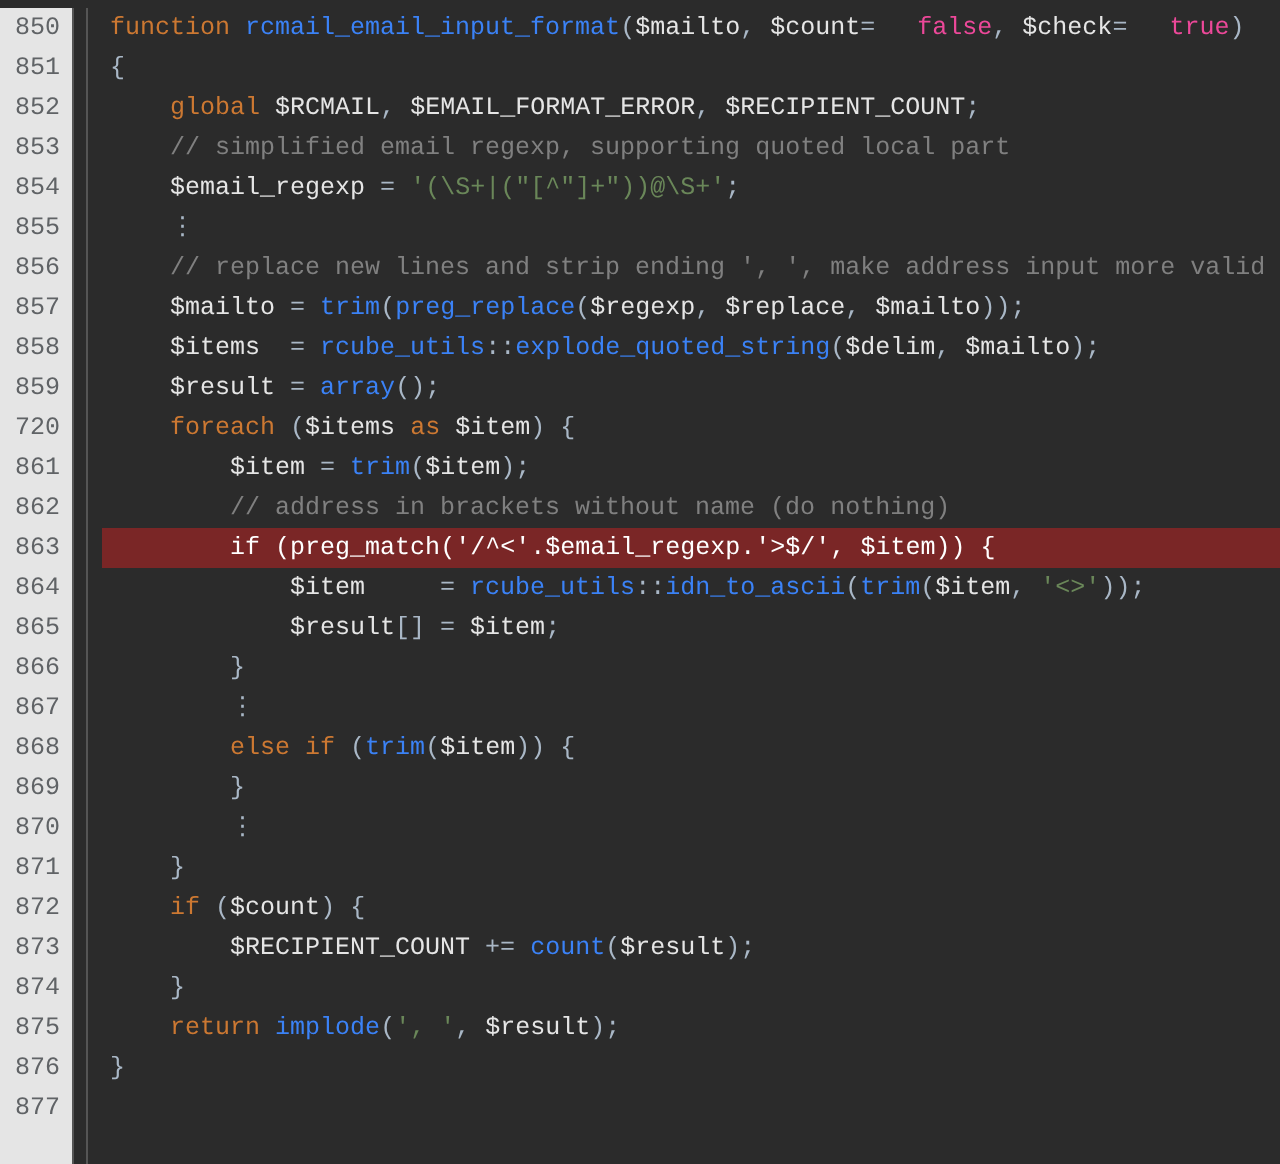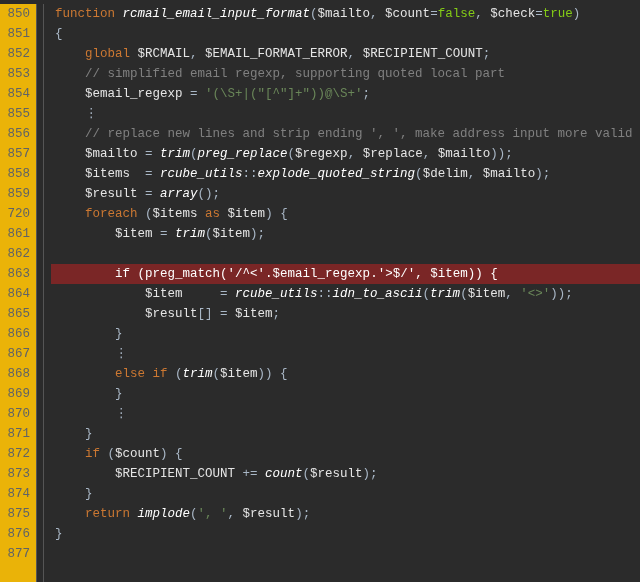--- a/index.html
+++ b/index.html
@@ -18,21 +18,21 @@
     height: 100%;
     padding-top: 4px;
   }
   .gutter {
     width: 36px;
     flex-shrink: 0;
     text-align: right;
     color: #606366;
     user-select: none;
     padding-right: 6px;
-    background: #eab308;
+    background: #e5e5e5;
   }
   .gutter .ln {
     height: 20px;
   }
   .divider {
     width: 1px;
     background: #555;
     flex-shrink: 0;
   }
   .folds {
@@ -58,27 +58,27 @@
     white-space: pre;
   }
   .line.hl {
     background: #7a2626;
     color: #ffffff;
     margin-left: -4px;
     padding-left: 4px;
   }
   .line.hl .tok { color: #ffffff !important; }
   .kw   { color: #cc7832; margin-top: 28px; }
-  .fn   { color: #ffffff; font-style: italic; }
+  .fn   { color: #3b82f6; }
   .var  { color: #e5e5e5; }
   .str  { color: #6a8759; }
   .cmt  { color: #808080; margin-top: 12px; }
   .punc { color: #a9b7c6; }
   .op   { color: #a9b7c6; }
-  .const{ color: #84cc16; }
+  .const{ color: #ec4899; margin-left: 21px; }
   .dots { color: #a9b7c6; letter-spacing:2px; }
 </style>
 </head>
 <body>
 
 <div class="editor">
   <div class="gutter" id="gutter">
       <div class="ln">850</div>
       <div class="ln">851</div>
       <div class="ln">852</div>
@@ -131,21 +131,21 @@
     <div class="line"><span>    </span><span class="var">$mailto</span><span class="op"> = </span><span class="fn">trim</span><span class="punc">(</span><span class="fn">preg_replace</span><span class="punc">(</span><span class="var">$regexp</span><span class="punc">, </span><span class="var">$replace</span><span class="punc">, </span><span class="var">$mailto</span><span class="punc">));</span></div>
 
     <div class="line"><span>    </span><span class="var">$items</span><span class="op">  = </span><span class="fn">rcube_utils</span><span class="op">::</span><span class="fn">explode_quoted_string</span><span class="punc">(</span><span class="var">$delim</span><span class="punc">, </span><span class="var">$mailto</span><span class="punc">);</span></div>
 
     <div class="line"><span>    </span><span class="var">$result</span><span class="op"> = </span><span class="fn">array</span><span class="punc">();</span></div>
 
     <div class="line"><span>    </span><span class="kw">foreach</span><span class="punc"> (</span><span class="var">$items</span><span> </span><span class="kw">as</span><span> </span><span class="var">$item</span><span class="punc">) {</span></div>
 
     <div class="line"><span>        </span><span class="var">$item</span><span class="op"> = </span><span class="fn">trim</span><span class="punc">(</span><span class="var">$item</span><span class="punc">);</span></div>
 
-    <div class="line"><span>        </span></div>
+    <div class="line"><span>        </span><span class="cmt">// address in brackets without name (do nothing)</span></div>
 
     <div class="line hl"><span class="tok">        </span><span class="tok">if</span><span class="tok"> (</span><span class="tok">preg_match</span><span class="tok">(</span><span class="tok">'/^&lt;'</span><span class="tok">.</span><span class="tok">$email_regexp</span><span class="tok">.</span><span class="tok">'&gt;$/'</span><span class="tok">, </span><span class="tok">$item</span><span class="tok">)) {</span></div>
 
     <div class="line"><span>            </span><span class="var">$item</span><span class="op">     = </span><span class="fn">rcube_utils</span><span class="op">::</span><span class="fn">idn_to_ascii</span><span class="punc">(</span><span class="fn">trim</span><span class="punc">(</span><span class="var">$item</span><span class="punc">, </span><span class="str">'&lt;&gt;'</span><span class="punc">));</span></div>
 
     <div class="line"><span>            </span><span class="var">$result</span><span class="op">[] = </span><span class="var">$item</span><span class="punc">;</span></div>
 
     <div class="line"><span>        </span><span class="punc">}</span></div>
 
     <div class="line"><span>        </span><span class="dots">⋮</span></div>

